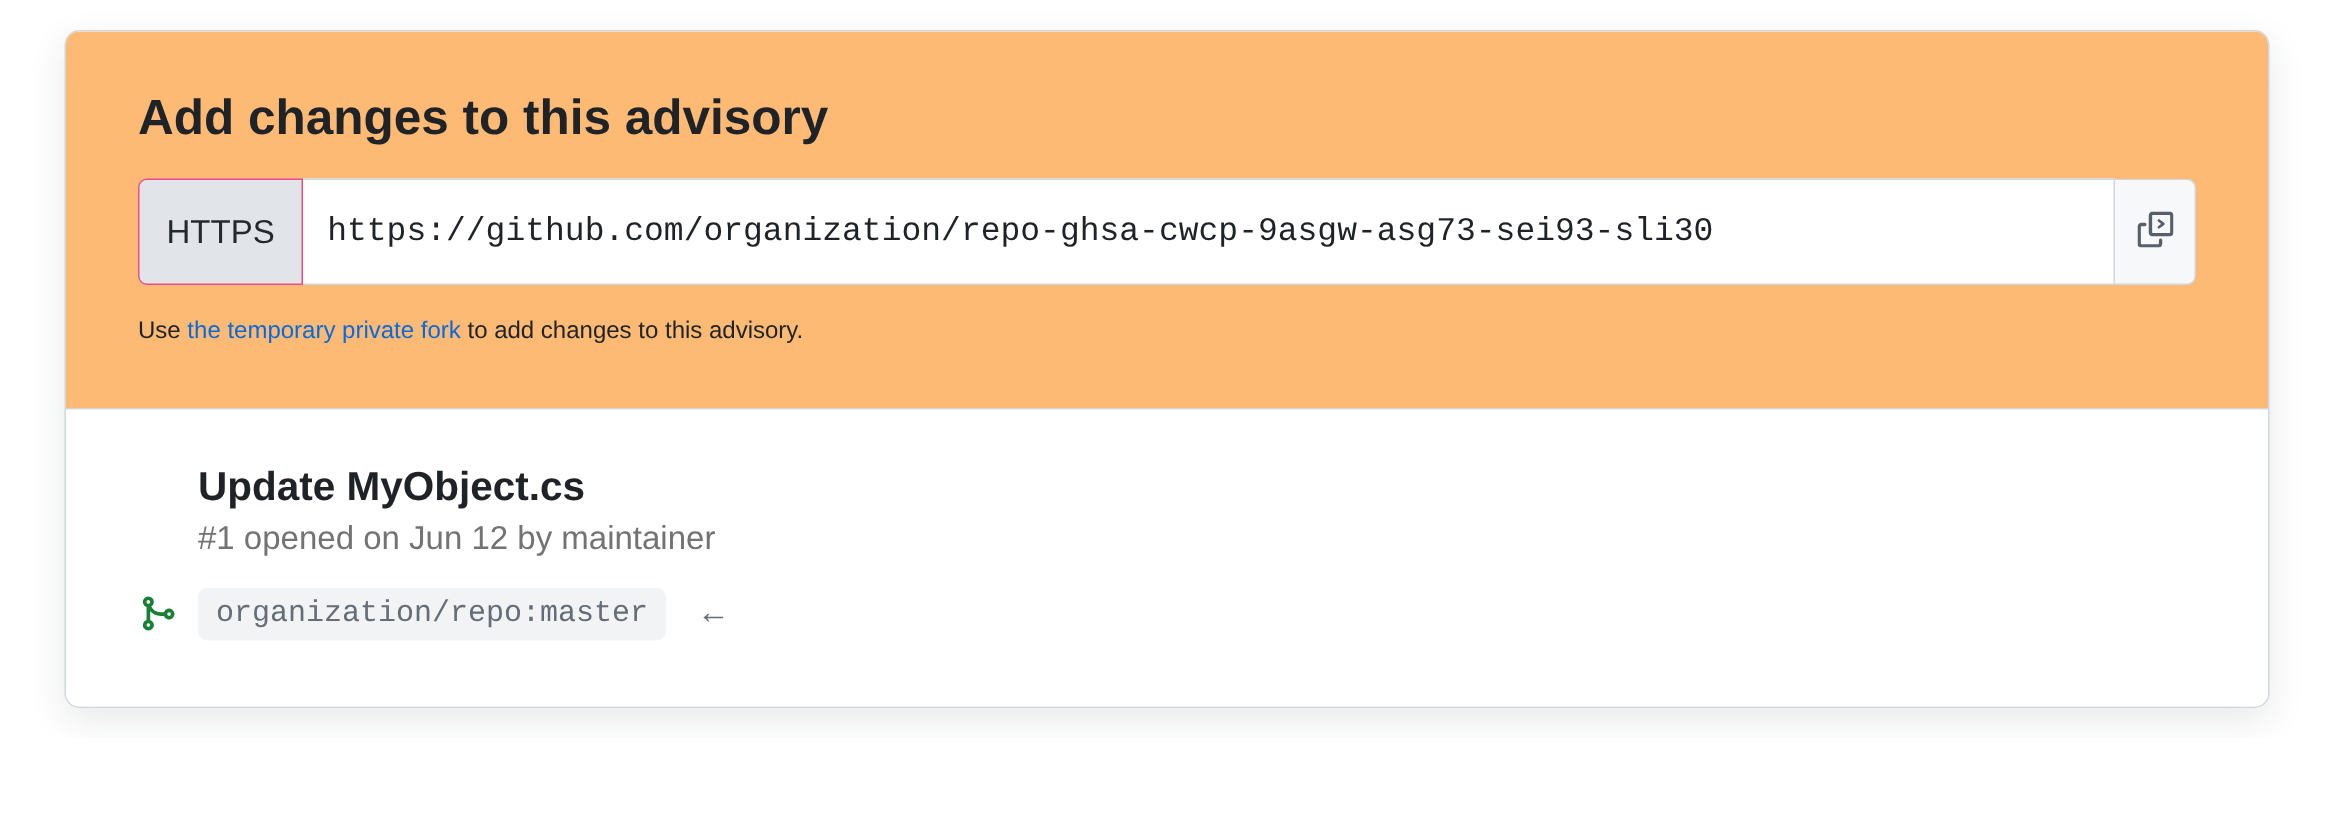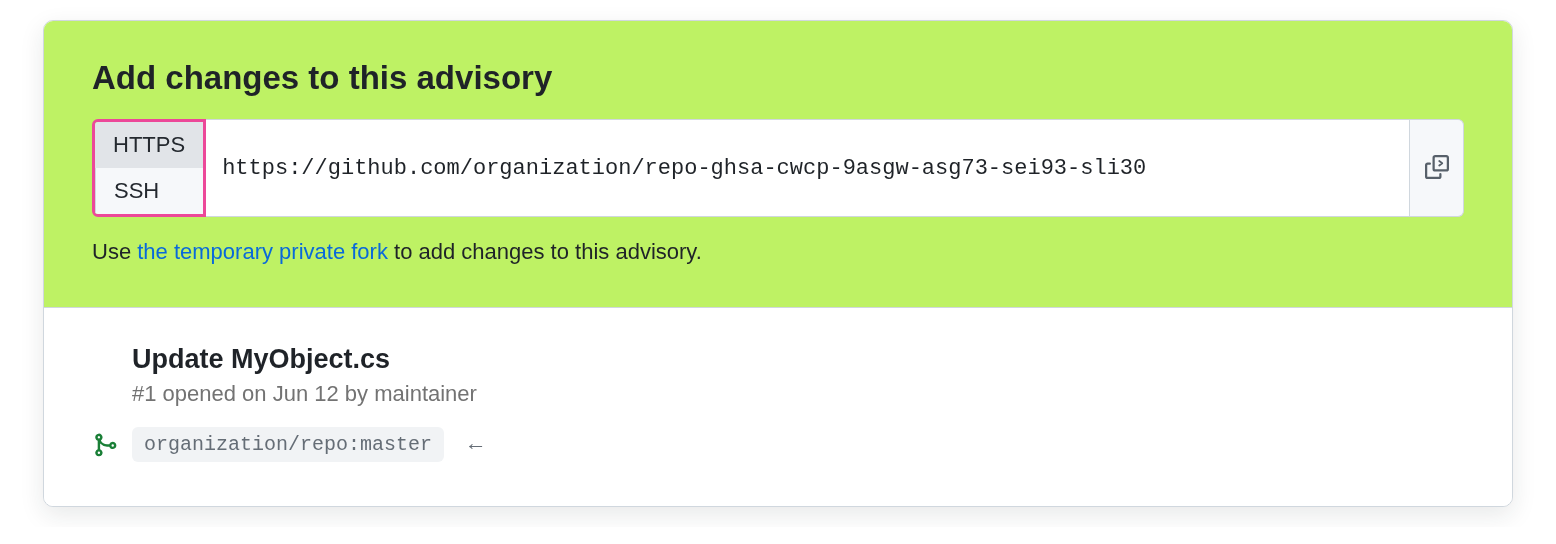--- a/index.html
+++ b/index.html
@@ -15,41 +15,40 @@
     .card {
       width: 1470px;
       border: 1px solid #d0d7de;
       border-radius: 10px;
       overflow: hidden;
       box-shadow: 0 8px 24px rgba(31,35,40,0.1);
       background: #fff;
       margin: 0 auto;
     }
     .top-section {
-      background: #bef264;
+      background: #fdba74;
       padding: 38px 48px 42px 48px;
       border-bottom: 1px solid #d0d7de;
     }
     .title {
       font-size: 33px;
       font-weight: 600;
       color: #1f2328;
       margin-bottom: 22px;
     }
     .clone-row {
       display: flex;
       align-items: stretch;
       margin-bottom: 22px;
     }
     .tab-group {
       display: flex;
-      border: 3px solid #ec4899;
+      border: 1px solid #ec4899;
       border-radius: 6px 0 0 6px;
       overflow: hidden;
-      flex-direction: column;
     }
     .tab {
       padding: 10px 18px;
       font-size: 22px;
       font-weight: 500;
       color: #24292f;
       background: #f6f8fa;
       border: none;
       cursor: pointer;
       display: flex;
@@ -82,21 +81,21 @@
       display: flex;
       align-items: center;
       justify-content: center;
     }
     .copy-btn svg {
       width: 24px;
       height: 24px;
       fill: #57606a;
     }
     .help-text {
-      font-size: 22px;
+      font-size: 16px;
       color: #1f2328;
     }
     .help-text a {
       color: #0969da;
       text-decoration: none;
     }
     .bottom-section {
       padding: 36px 48px 44px 48px;
       background: #fff;
     }
@@ -149,21 +148,20 @@
 </head>
 <body>
 
 <div class="card">
   <div class="top-section">
     <h2 class="title">Add changes to this advisory</h2>
 
     <div class="clone-row">
       <div class="tab-group">
         <button class="tab active">HTTPS</button>
-        <button class="tab">SSH</button>
       </div>
       <input class="url-input" type="text" readonly="" value="https://github.com/organization/repo-ghsa-cwcp-9asgw-asg73-sei93-sli30" style="">
       <button class="copy-btn">
         <span>
           <svg viewBox="0 0 16 16">
               <path d="M0 6.75C0 5.784.784 5 1.75 5h1.5a.75.75 0 0 1 0 1.5h-1.5a.25.25 0 0 0-.25.25v7.5c0 .138.112.25.25.25h7.5a.25.25 0 0 0 .25-.25v-1.5a.75.75 0 0 1 1.5 0v1.5A1.75 1.75 0 0 1 9.25 16h-7.5A1.75 1.75 0 0 1 0 14.25Z"></path>
               <path d="M5 1.75C5 .784 5.784 0 6.75 0h7.5C15.216 0 16 .784 16 1.75v7.5A1.75 1.75 0 0 1 14.25 11h-7.5A1.75 1.75 0 0 1 5 9.25Zm1.75-.25a.25.25 0 0 0-.25.25v7.5c0 .138.112.25.25.25h7.5a.25.25 0 0 0 .25-.25v-7.5a.25.25 0 0 0-.25-.25Z"></path>
               <path d="M9.5 3.5a.5.5 0 0 1 .5-.5h2.25a.75.75 0 0 1 .53 1.28L11.56 5.5l1.22 1.22a.75.75 0 0 1-.53 1.28H10a.5.5 0 0 1-.5-.5v-4Z" opacity="0"></path>
               <path d="M10.5 3.75a.75.75 0 0 0-1.5 0v1.5H7.75a.75.75 0 0 0 0 1.5H9v1.5a.75.75 0 0 0 1.5 0v-1.5h1.25a.75.75 0 0 0 0-1.5H10.5v-1.5Z" opacity="0"></path>
               <path d="M8.5 4.5l2 1.5-2 1.5" fill="none" stroke="#57606a" stroke-width="1.2" stroke-linecap="round" stroke-linejoin="round" transform="translate(1,-0.5)"></path>

